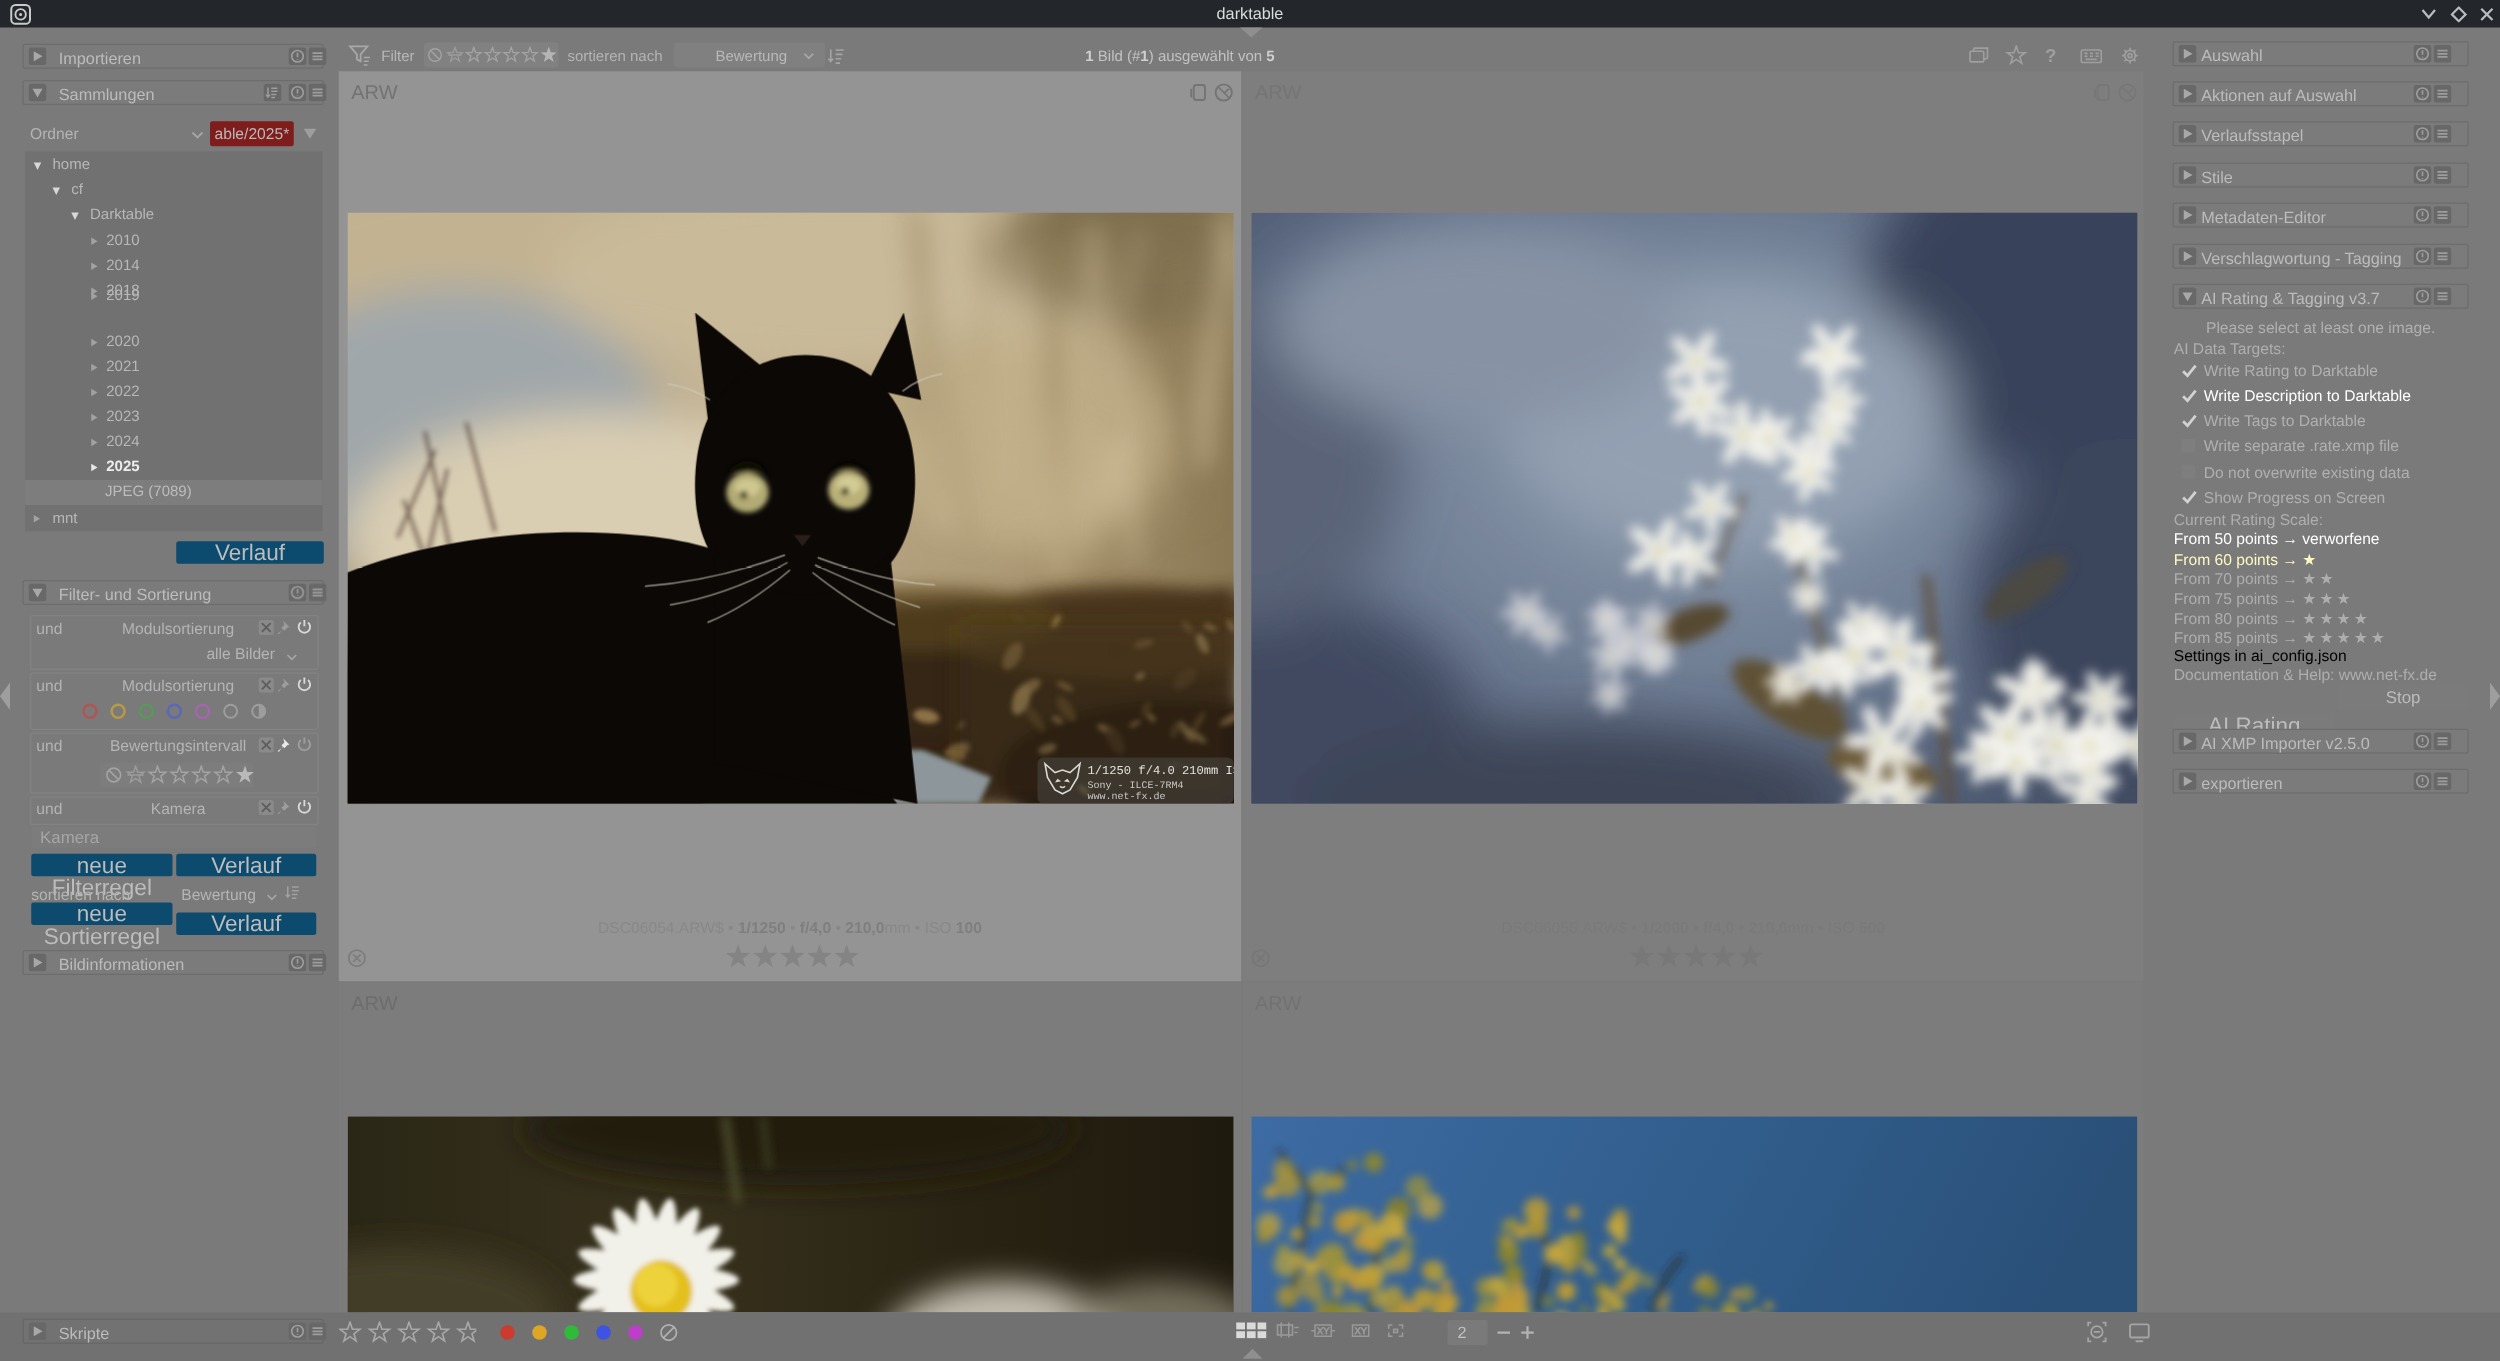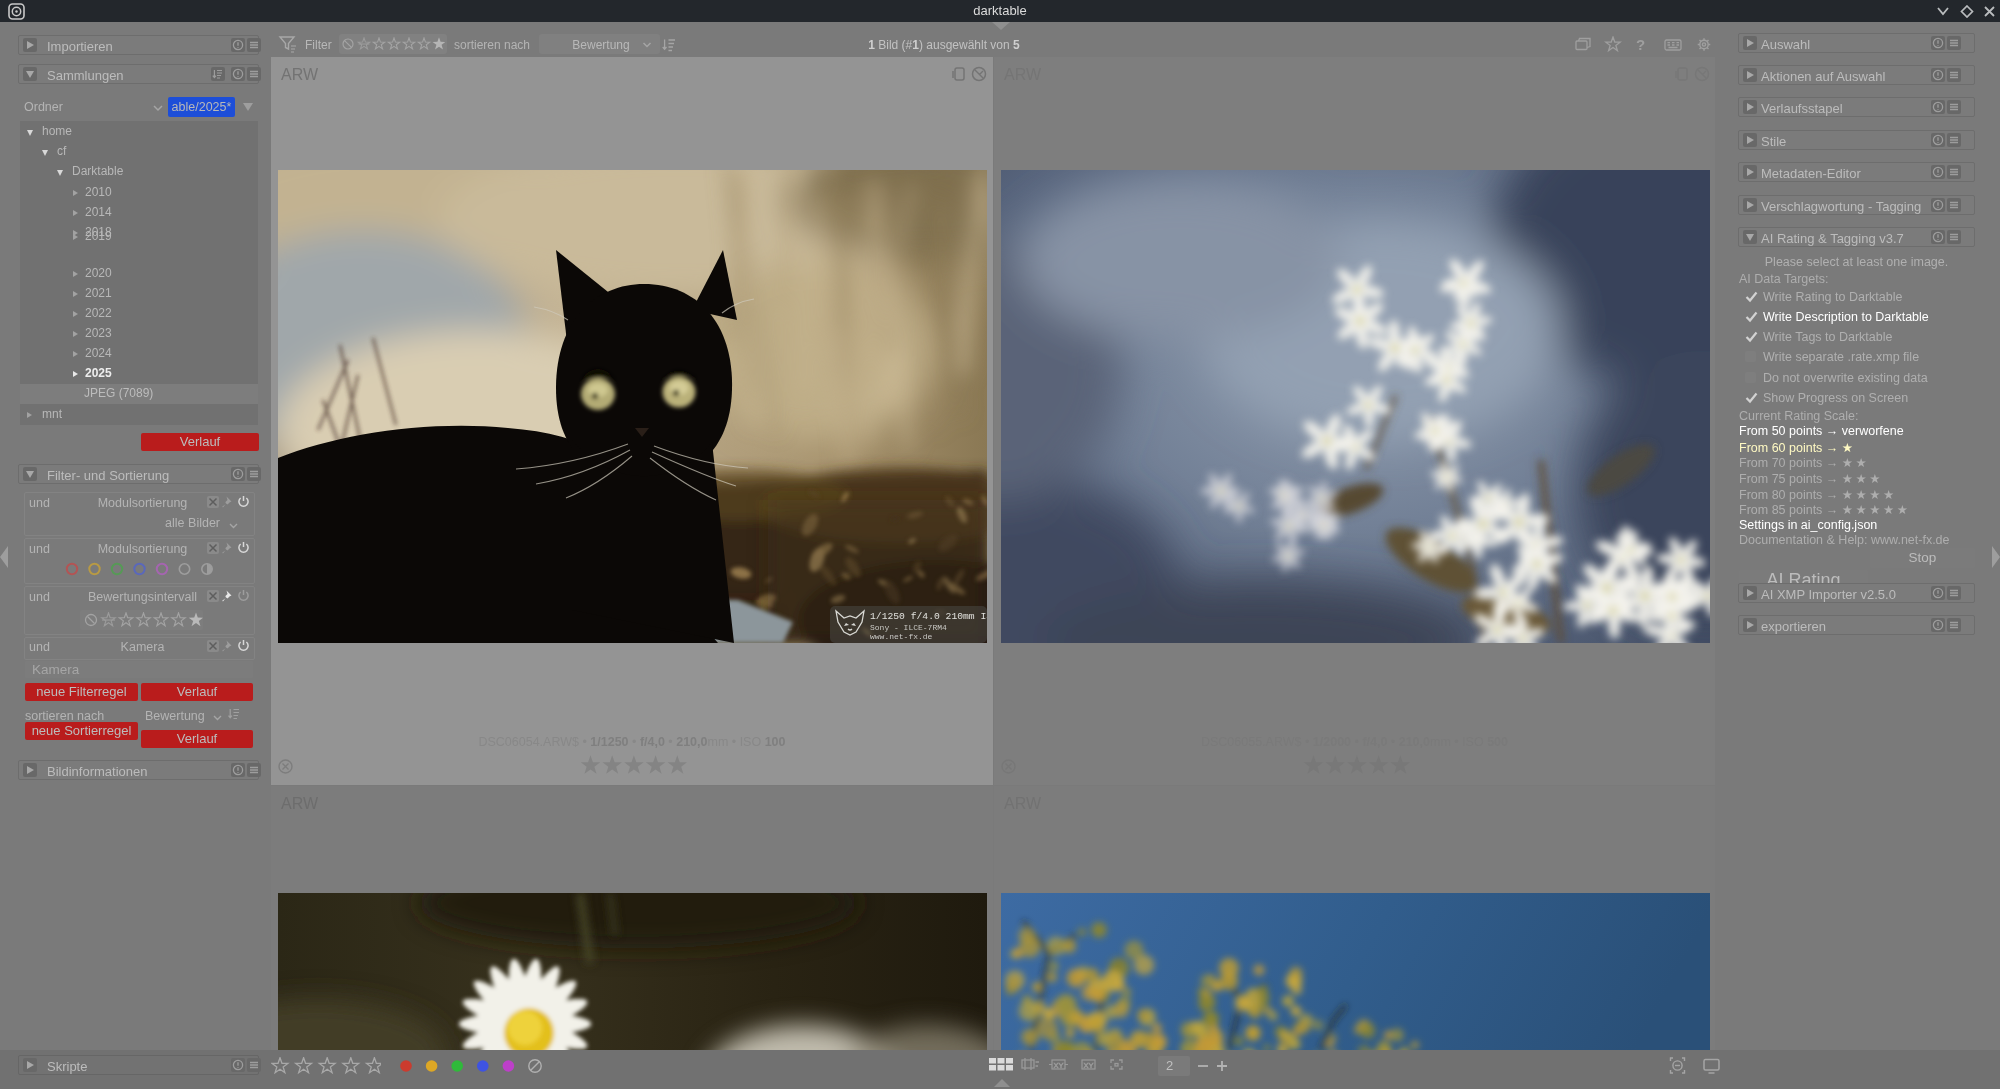--- a/index.html
+++ b/index.html
@@ -12,22 +12,22 @@
   .ib{position:absolute;width:14px;height:14px;background:#686868;border-radius:2px;top:2px;}
   .tri-r{width:0;height:0;border-left:7px solid #a8a8a8;border-top:4.5px solid transparent;
          border-bottom:4.5px solid transparent;position:absolute;left:4px;top:2.5px;}
   .tri-d{width:0;height:0;border-top:7px solid #a8a8a8;border-left:4.5px solid transparent;
          border-right:4.5px solid transparent;position:absolute;left:2.5px;top:4px;}
   .trow{position:absolute;left:0;width:100%;height:20px;font-size:12px;color:#b8b8b8;}
   .tr-tri{width:0;height:0;border-left:5px solid #a2a2a2;border-top:3.5px solid transparent;
           border-bottom:3.5px solid transparent;position:absolute;top:7px;}
   .tr-trid{width:0;height:0;border-top:6px solid #d8d8d8;border-left:3.5px solid transparent;
           border-right:3.5px solid transparent;position:absolute;top:8px;}
-  .btn{position:absolute;background:#b91c1c;border-radius:2px;color:#bcbcbc;
-       font-size:13px;text-align:center;}
+  .btn{position:absolute;background:#0c4a6e;border-radius:2px;color:#bcbcbc;
+       font-size:18px;text-align:center;}
   .t13{font-size:12.5px;color:#b0b0b0;white-space:nowrap;}
   .t14{font-size:12.5px;color:#b4b4b4;white-space:nowrap;}
   svg{display:block}
 </style>
 </head>
 <body>
 
 <div class="a" style="left:0;top:0;width:2000px;height:22px;background:#23272c;"></div>
 <div class="a" style="left:0;top:0;width:2000px;height:22px;line-height:22px;text-align:center;
      font-size:13px;color:#dcdcdc;">darktable</div>
@@ -957,21 +957,21 @@
       <svg width="14" height="14" viewBox="0 0 14 14">
         <path d="M3 4.5 H11 M3 7 H11 M3 9.5 H11" stroke="#9d9d9d" stroke-width="1.4"></path>
       </svg>
     </span>
 </div>
 
 <div class="a t14" style="left:24px;top:100px;">Ordner</div>
 <svg class="a" style="left:152px;top:104px;" width="12" height="8" viewBox="0 0 12 8">
     <path d="M2 2 L6 6 L10 2" fill="none" stroke="#a5a5a5" stroke-width="1.5"></path>
   </svg>
-<div class="a" style="left:168px;top:97px;width:67px;height:20px;background:#1d4ed8;border-radius:2px;
+<div class="a" style="left:168px;top:97px;width:67px;height:20px;background:#7f1d1d;border-radius:2px;
      font-size:12.5px;color:#b8b8b8;text-align:center;line-height:20px;">able/2025*</div>
 <div class="a" style="left:243px;top:103px;width:0;height:0;border-top:8px solid #9e9e9e;
      border-left:5.5px solid transparent;border-right:5.5px solid transparent;"></div>
 
 <div class="a" style="left:20px;top:121px;width:238px;height:304px;background:#717171;">
   <div class="trow" style="top:1px;">
       <span class="tr-trid" style="left:7px;"></span>
       <span style="position:absolute;left:22px;top:2px;">home</span>
     </div>
   <div class="trow" style="top:21px;">
@@ -1323,21 +1323,21 @@
     <path d="M1.5 6 L5 9.5 L11.5 1.5" fill="none" stroke="#d2d2d2" stroke-width="2.2"></path>
   </svg>
 <div class="a t13" style="left:1763px;top:391px;color:#b0b0b0;">Show Progress on Screen</div>
 <div class="a t13" style="left:1739px;top:409px;color:#aeaeae;">Current Rating Scale:</div>
 <div class="a t13" style="left:1739px;top:424px;color:#ffffff;">From 50 points → verworfene</div>
 <div class="a t13" style="left:1739px;top:440px;color:#fef9c3;">From 60 points → ★</div>
 <div class="a t13" style="left:1739px;top:455px;color:#aeaeae;">From 70 points → ★ ★</div>
 <div class="a t13" style="left:1739px;top:471px;color:#aeaeae;">From 75 points → ★ ★ ★</div>
 <div class="a t13" style="left:1739px;top:487px;color:#aeaeae;">From 80 points → ★ ★ ★ ★</div>
 <div class="a t13" style="left:1739px;top:502px;color:#aeaeae;">From 85 points → ★ ★ ★ ★ ★</div>
-<div class="a t13" style="left:1739px;top:518px;color:#ffffff;">Settings in ai_config.json</div>
+<div class="a t13" style="left:1739px;top:518px;color:#000000;">Settings in ai_config.json</div>
 <div class="a t13" style="left:1739px;top:533px;color:#aeaeae;">Documentation &amp; Help: www.net-fx.de</div>
 <div class="btn" style="left:1739px;top:553px;width:129px;height:20px;line-height:20px;font-size:18px;background:#7b7b7b;margin-top:17px;">AI Rating</div>
 <div class="btn" style="left:1870px;top:548px;width:105px;height:20px;line-height:20px;font-size:13.5px;background:#7b7b7b;">Stop</div>
 <div class="hdr" style="left:1738px;top:583px;width:237px;">
   <span class="ib" style="left:4px;">
       <span class="tri-r"></span>
     </span>
   <span class="htxt" style="left:22px;">AI XMP Importer v2.5.0</span>
   <span class="ib" style="left:192px;">
       <svg width="14" height="14" viewBox="0 0 14 14">

